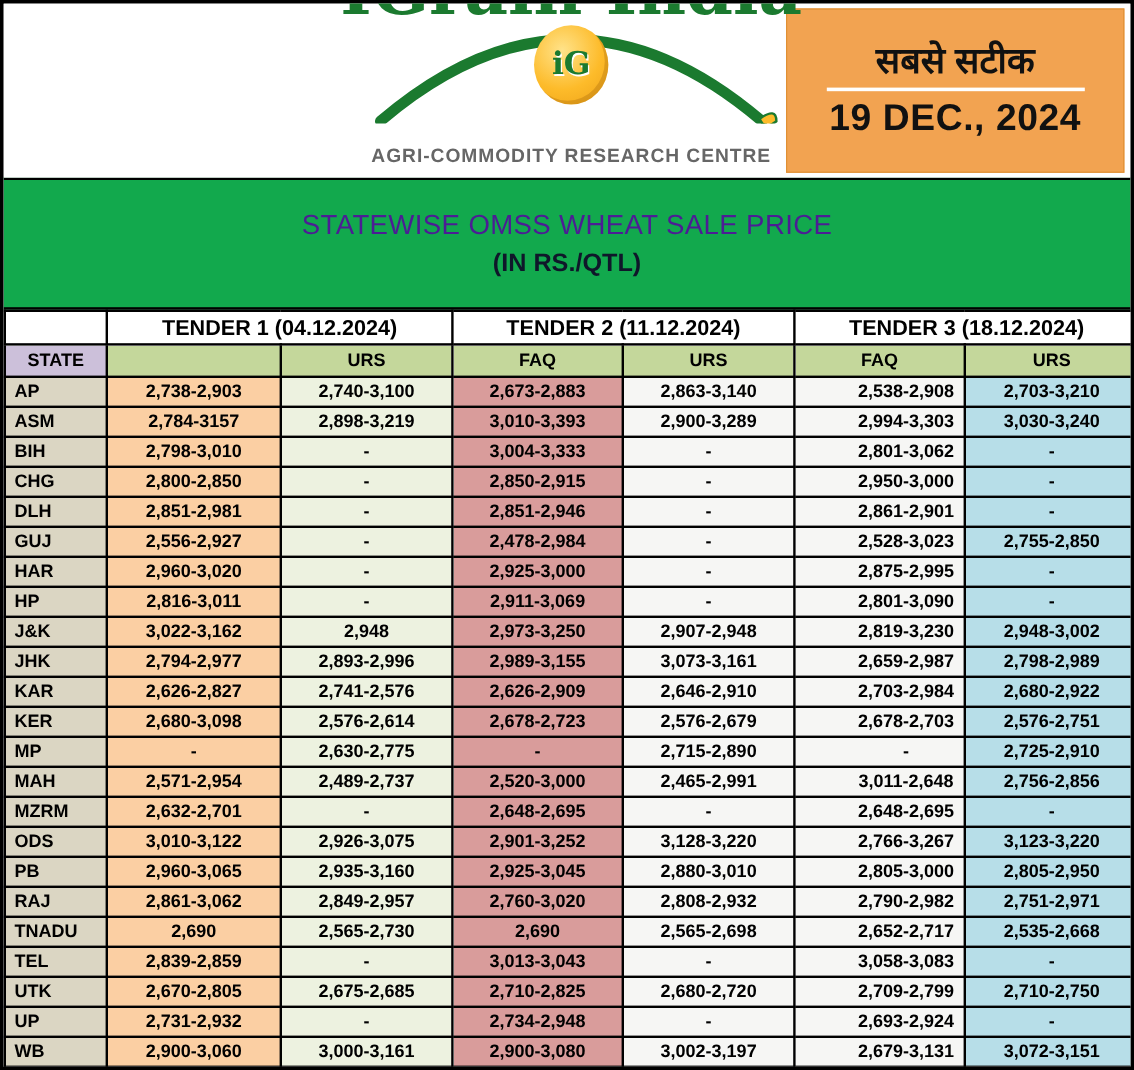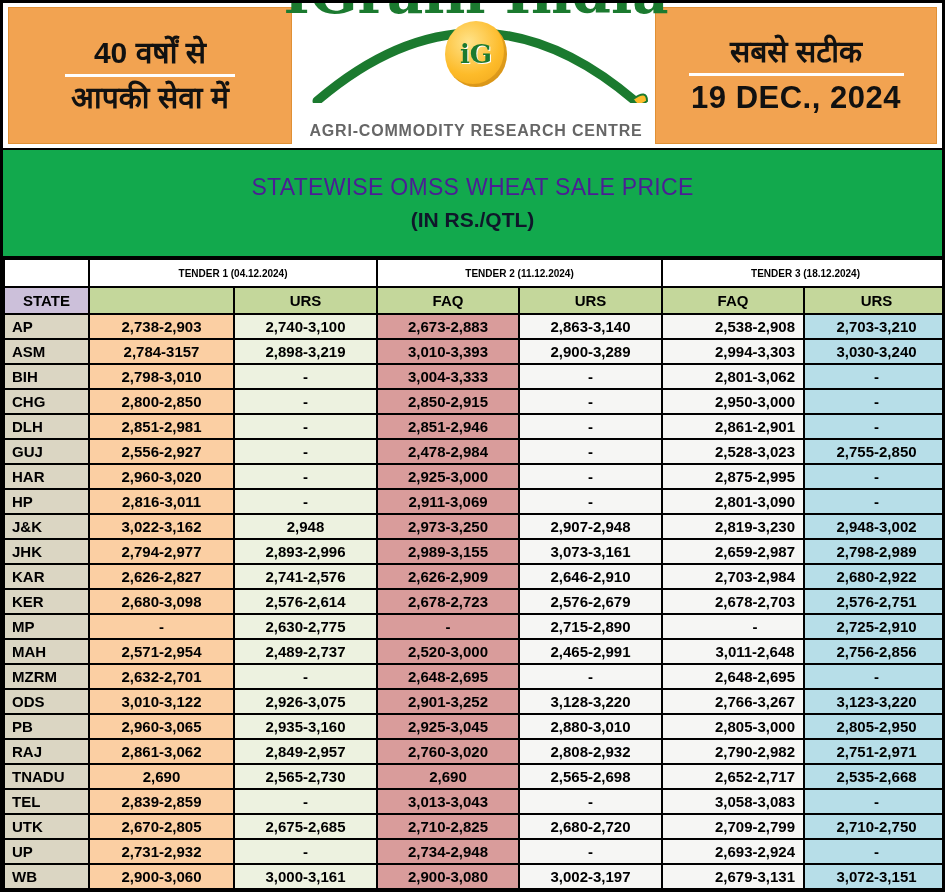--- a/index.html
+++ b/index.html
@@ -51,39 +51,34 @@
   .banner .t1{color:#4c1d95;font-weight:normal;font-size:23px;letter-spacing:.3px;}
   .banner .t2{color:var(--sub-yellow);font-weight:bold;font-size:23px;}
   .banner .t3{color:#0f172a;font-weight:bold;font-size:21px;}
 
   
   table{width:100%;border-collapse:collapse;table-layout:fixed;}
   td{border:2px solid #000;padding:0 4px;font-weight:bold;font-size:15px;color:#000;
      text-align:center;overflow:hidden;white-space:nowrap;box-sizing:border-box;}
   tr.h1{height:28px;} tr.h2{height:27px;} tbody tr{height:25px;}
   td.corner{background:#fff;}
-  td.tender{background:#fff;font-size:10px;margin-top:12px;}
+  td.tender{background:#fff;font-size:18px;margin-top:12px;}
   td.sub{background:var(--hdr-green);}
   td.statehdr{background:var(--state-purple);text-align:center;}
   td.state{background:var(--state-tan);text-align:left;padding-left:7px;}
   td.col0{background:var(--c0);} td.col1{background:var(--c1);}
   td.col2{background:var(--c2);} td.col3{background:var(--c3);margin-left:42px;}
   td.col4{background:var(--c4);padding-left:48px;} td.col5{background:var(--c5);}
 </style>
 </head>
 <body>
 
 <div class="page">
 
   <div class="tophead">
-    <div class="tagbox left">
-      <div class="tag-line">40 वर्षों से</div>
-      <div class="tag-divider"></div>
-      <div class="tag-line">आपकी सेवा में</div>
-    </div>
 
     <div class="logo">
       <svg class="logo-arch" width="346" height="86" viewBox="0 0 346 86">
         <path d="M14 84 Q173 -52 332 84" fill="none" stroke="#1B7A2F" stroke-width="9" stroke-linecap="round"></path>
         <path d="M330 82 q14 -10 14 2 q-10 8 -14 -2" fill="#FDBB2A" stroke="#1B7A2F" stroke-width="2"></path>
       </svg>
       <div class="logo-seal">
         <span>iG</span>
       </div>
       <div class="logo-name">IGrain India</div>

